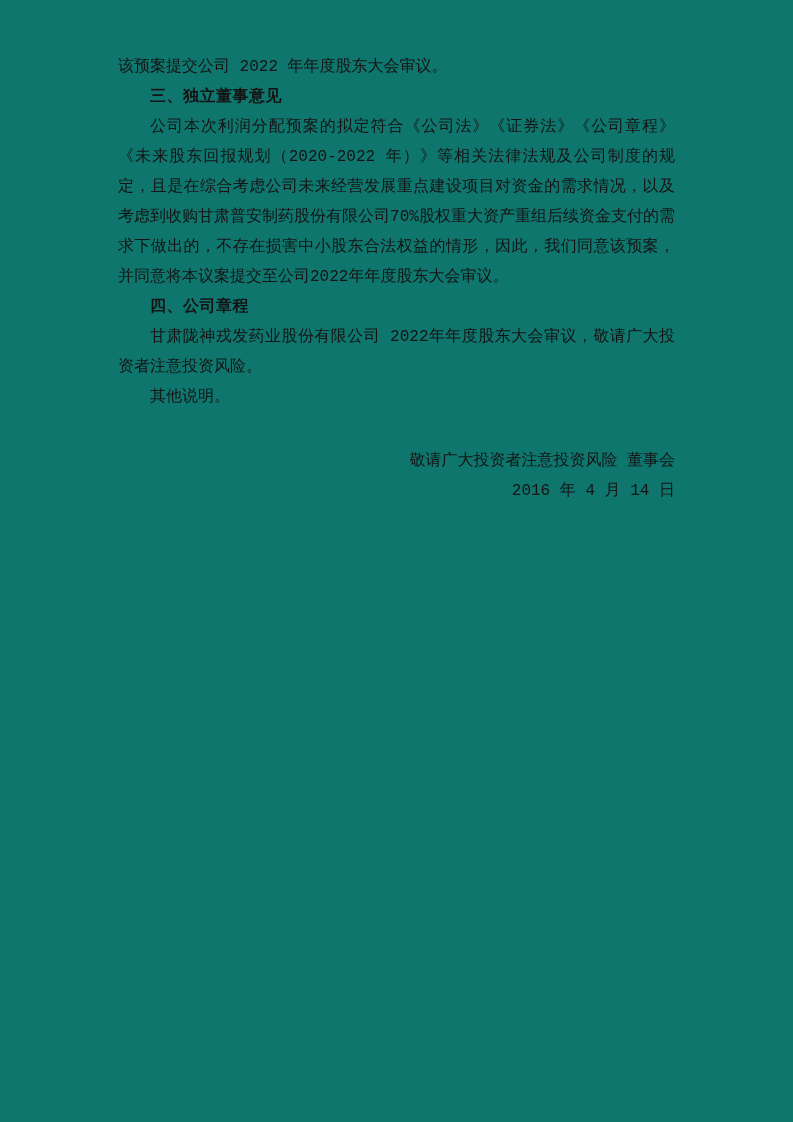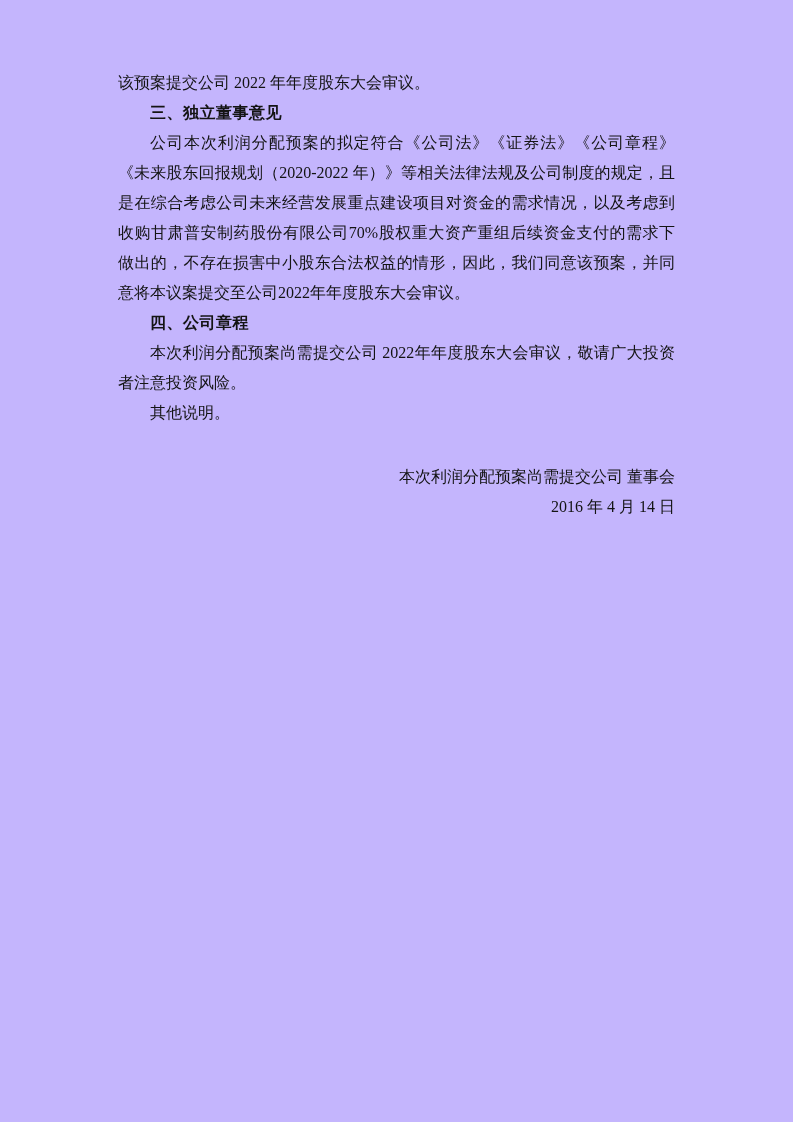--- a/index.html
+++ b/index.html
@@ -5,24 +5,24 @@
   html, body {
     margin: 0;
     padding: 0;
     background: #ffffff;
   }
   .page {
     position: relative;
     width: 793px;
     height: 1122px;
     margin: 0 auto;
-    background: #c4b5fd;
+    background: #0f766e;
     box-sizing: border-box;
-    padding: 68px 118px 0 118px;
-    font-family: Liberation Serif, serif;
+    padding: 52px 118px 0 118px;
+    font-family: Liberation Mono, monospace;
     font-size: 16px;
     line-height: 30px;
     color: #141414;
     overflow: hidden;
   }
   .page p, .page h3 {
     margin: 0;
     padding: 0;
     font-size: 16px;
     line-height: 30px;
@@ -62,22 +62,22 @@
 <div class="page">
 
   <p class="continuation">该预案提交公司 2022 年年度股东大会审议。</p>
 
   <h3 class="section-heading">三、独立董事意见</h3>
 
   <p class="body-para">公司本次利润分配预案的拟定符合《公司法》《证券法》《公司章程》《未来股东回报规划（2020-2022 年）》等相关法律法规及公司制度的规定，且是在综合考虑公司未来经营发展重点建设项目对资金的需求情况，以及考虑到收购甘肃普安制药股份有限公司70%股权重大资产重组后续资金支付的需求下做出的，不存在损害中小股东合法权益的情形，因此，我们同意该预案，并同意将本议案提交至公司2022年年度股东大会审议。</p>
 
   <h3 class="section-heading">四、公司章程</h3>
 
-  <p class="body-para">本次利润分配预案尚需提交公司 2022年年度股东大会审议，敬请广大投资者注意投资风险。</p>
+  <p class="body-para">甘肃陇神戎发药业股份有限公司 2022年年度股东大会审议，敬请广大投资者注意投资风险。</p>
 
   <p class="closing-line">其他说明。</p>
 
   <div class="signature-block">
-    <p class="sig-company">本次利润分配预案尚需提交公司 董事会</p>
+    <p class="sig-company">敬请广大投资者注意投资风险 董事会</p>
     <p class="sig-date">2016 年 4 月 14 日</p>
   </div>
 
 </div>
 
 </body></html>

